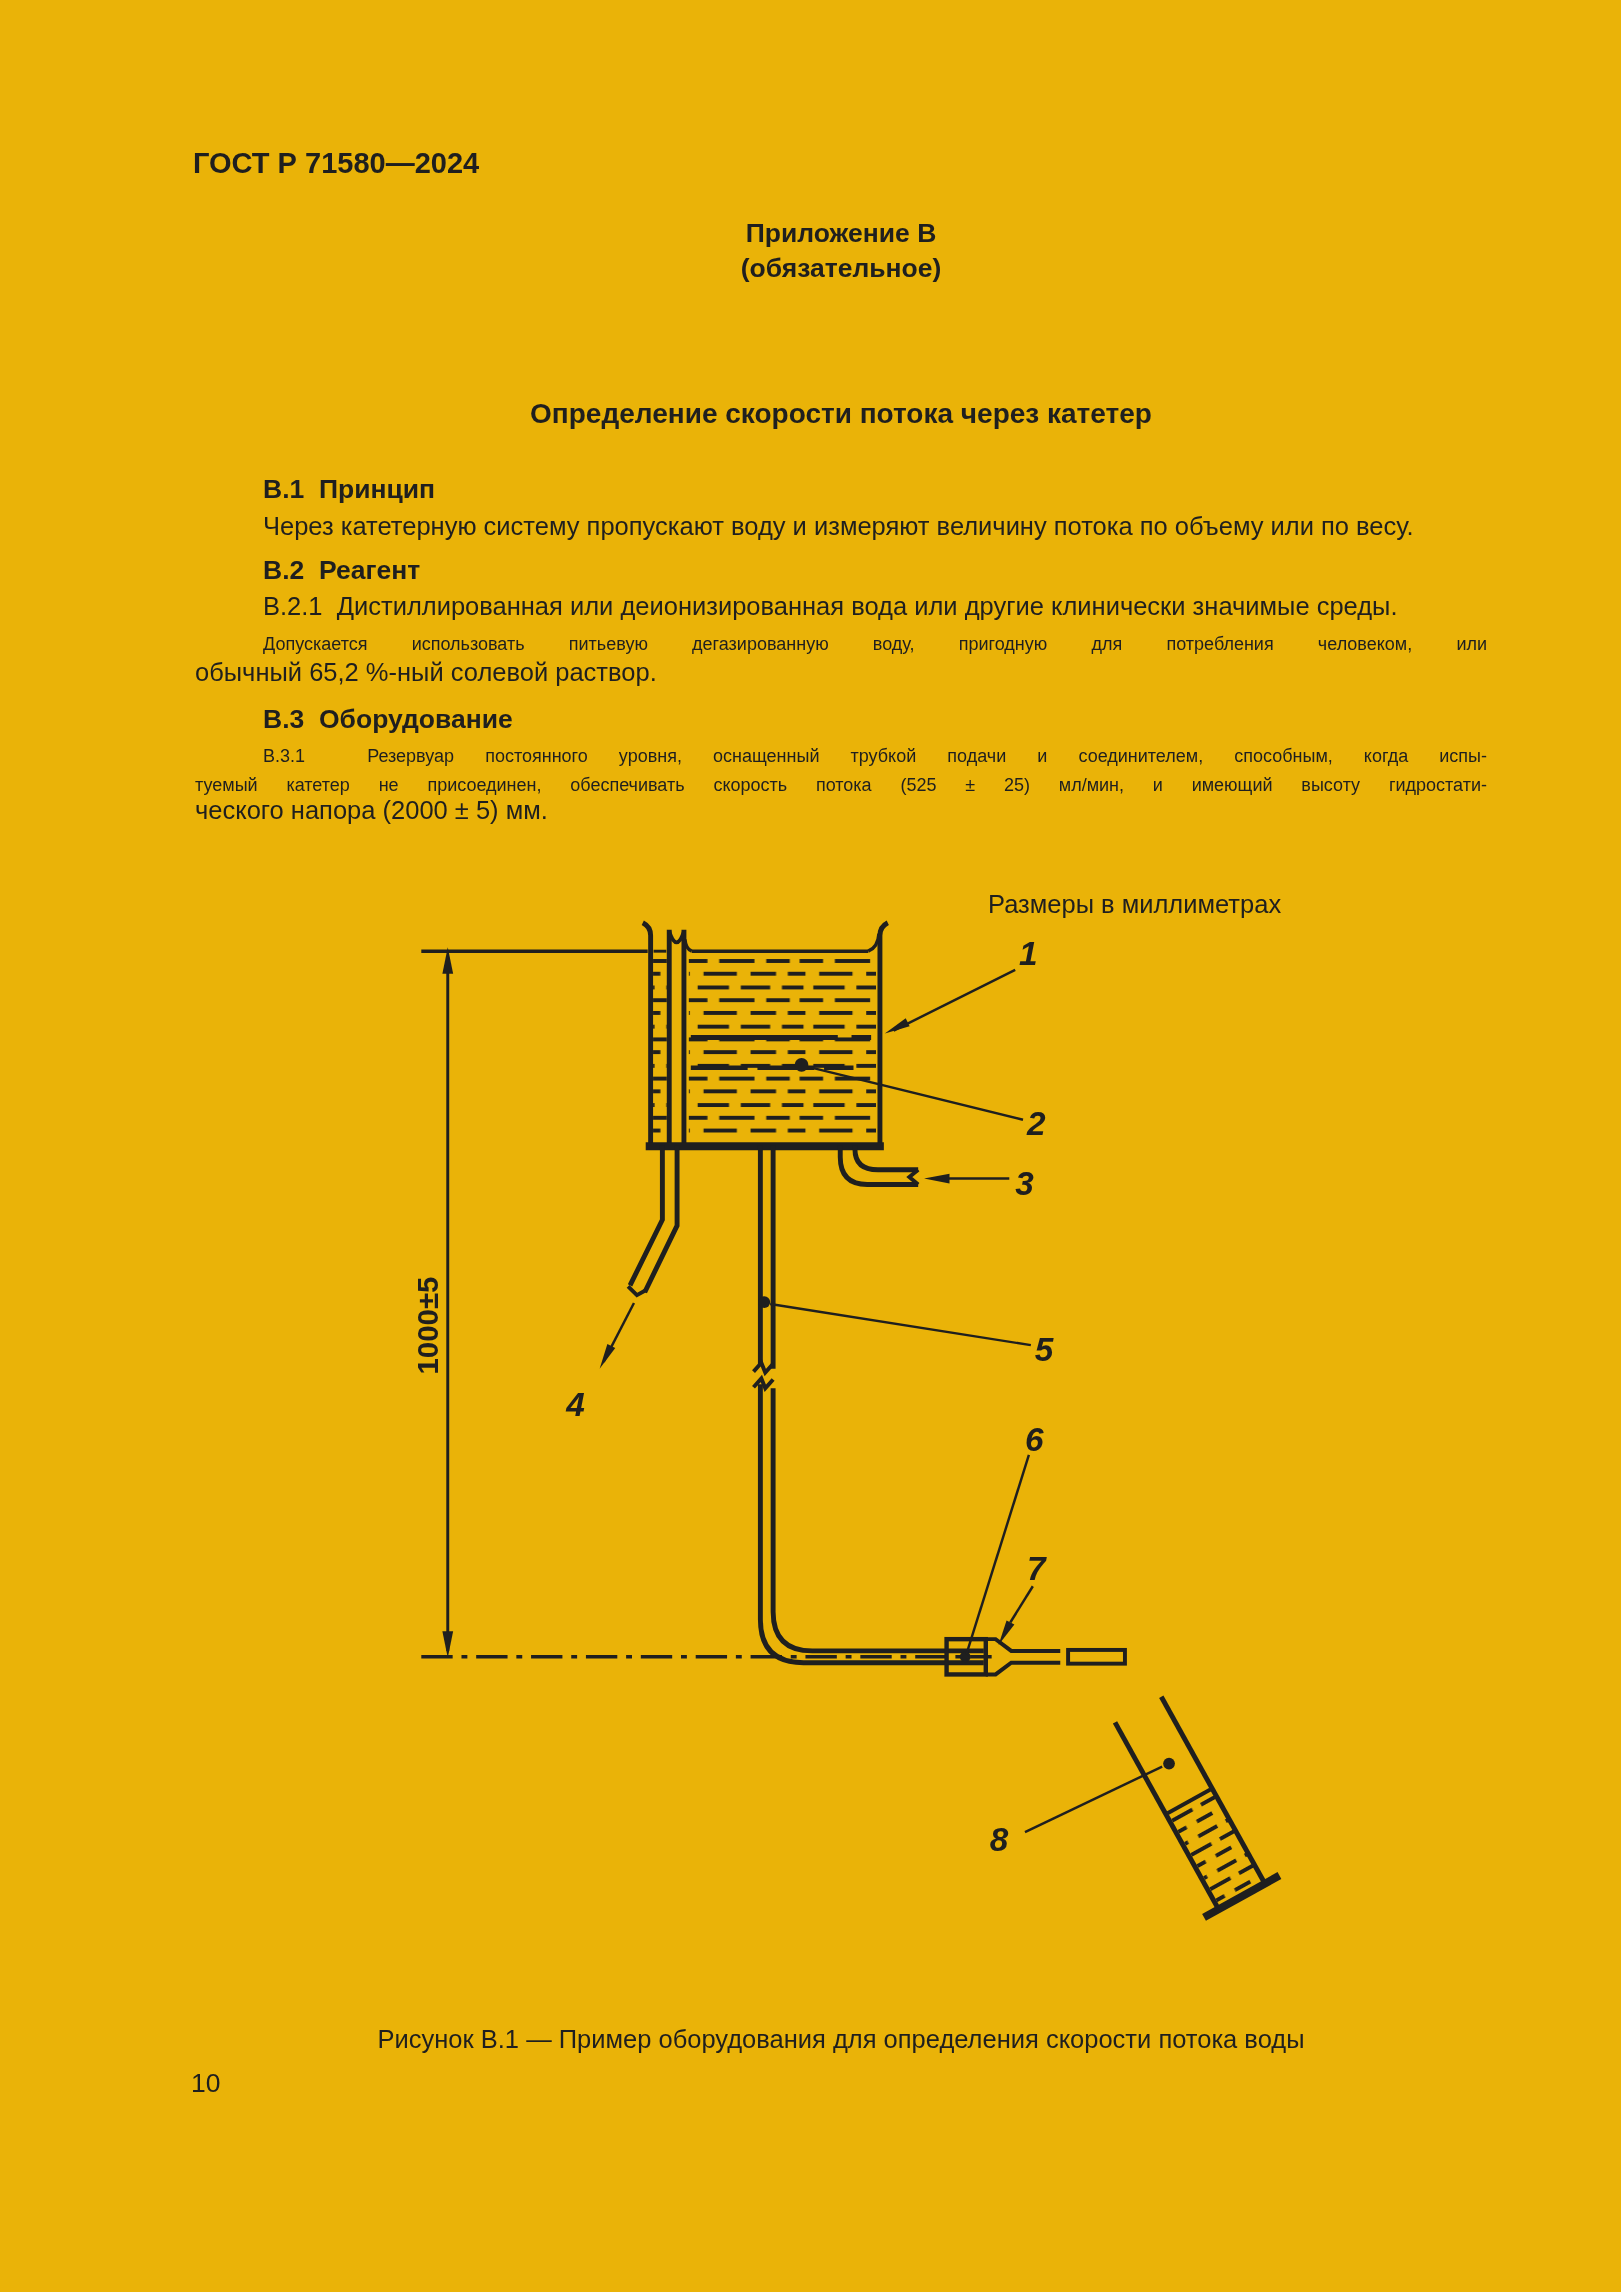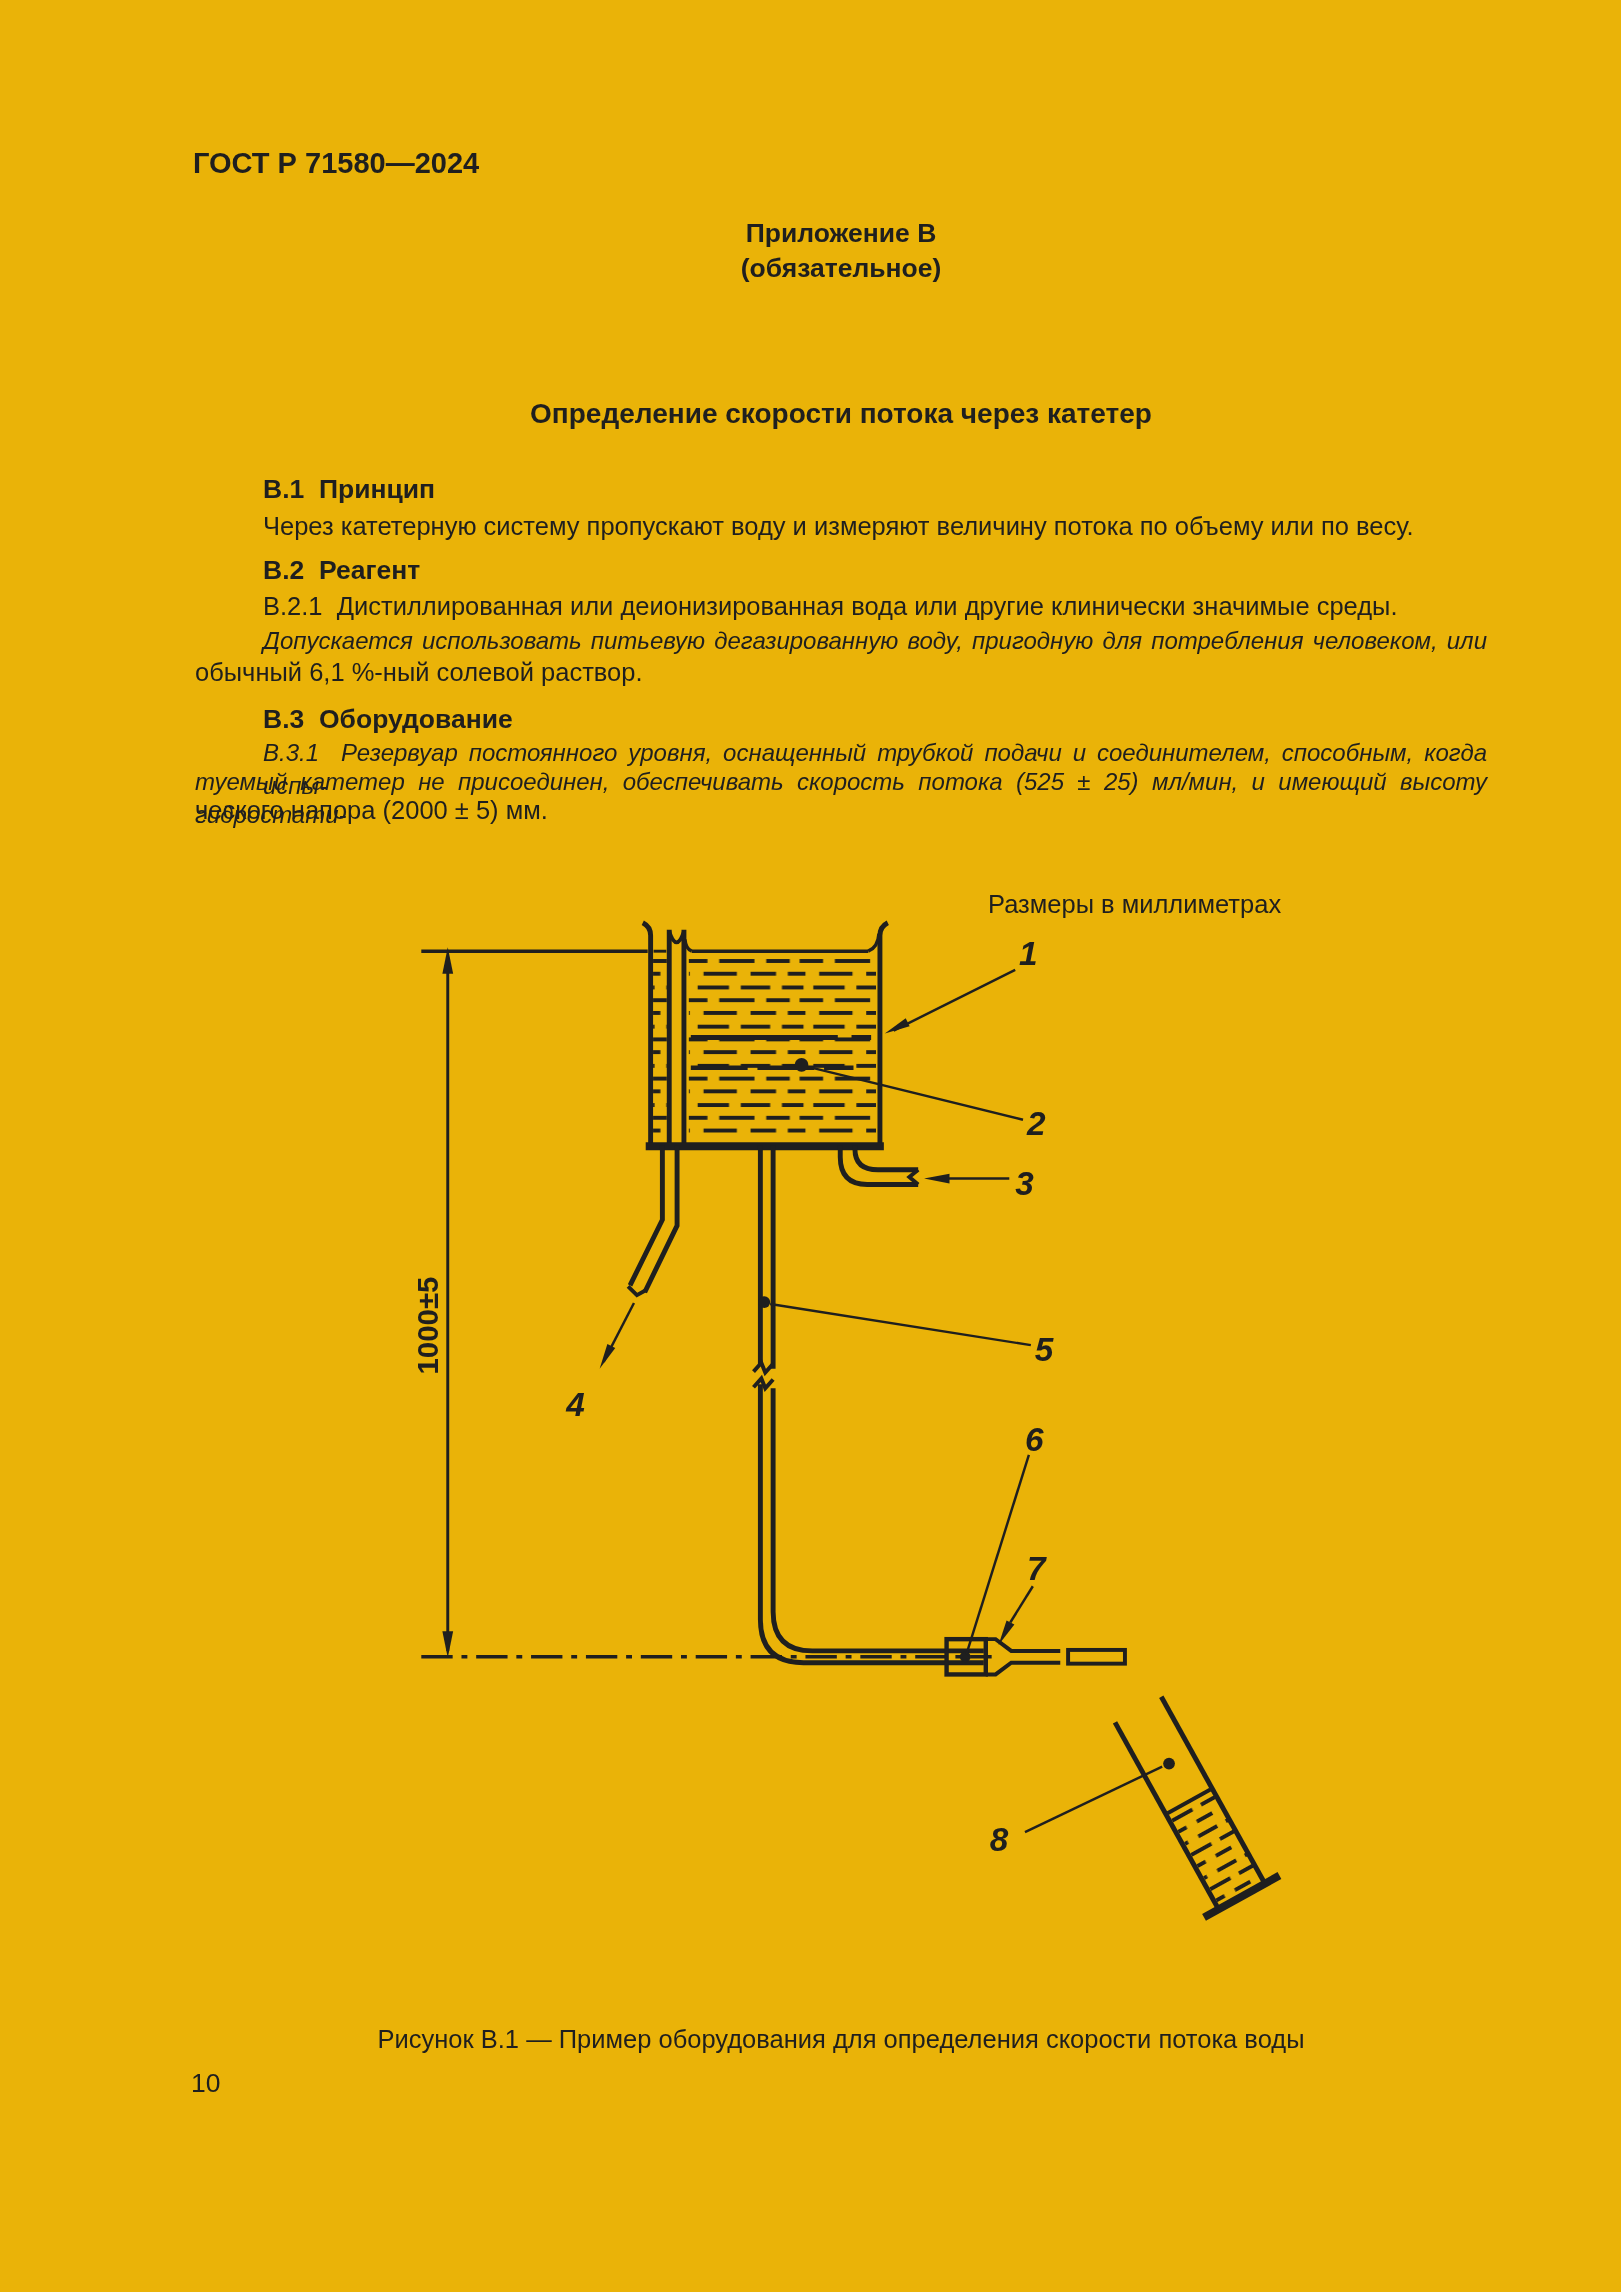--- a/index.html
+++ b/index.html
@@ -7,21 +7,21 @@
     position:relative;width:1621px;height:2293px;background:#eab308;
     font-family:"Liberation Sans",sans-serif;color:#1f1f1f;margin:0 auto;
     overflow:hidden;
   }
   .abs{position:absolute;white-space:nowrap;}
   .body-text{font-size:25.5px;line-height:33px;}
   .bold{font-weight:700;}
   .center{text-align:center;white-space:normal;}
   .jline{
     white-space:normal;text-align:justify;text-align-last:justify;
-    font-size:24px;line-height:33px;font-style:italic;
+    font-size:18px;line-height:41px;
   }
   .col{left:195px;width:1292px;}
   .legend-line{
     text-align:center;font-size:22.5px;line-height:30px;color:#1f1f1f;
   }
   .legend-line i{font-style:italic;}
   svg.fig{position:absolute;left:382px;top:912px;width:941px;height:1029px;}
   svg .ln{stroke:#1f1f1f;fill:none;}
   svg .fill{fill:#1f1f1f;stroke:none;}
   svg text.callout{font-family:"Liberation Sans",sans-serif;font-style:italic;font-weight:700;font-size:34px;fill:#1f1f1f;}
@@ -37,21 +37,21 @@
   <div class="abs col center bold" style="top:253px;font-size:26.5px;">(обязательное)</div>
   <div class="abs col center bold" style="top:218px;font-size:26.5px;">Приложение В</div>
   <div class="abs col center bold" style="top:398px;font-size:28px;">Определение скорости потока через катетер</div>
 
   <div class="abs bold" style="left:263px;top:474px;font-size:26.5px;">В.1&nbsp; Принцип</div>
   <div class="abs body-text" style="left:263px;top:510px;">Через катетерную систему пропускают воду и измеряют величину потока по объему или по весу.</div>
 
   <div class="abs bold" style="left:263px;top:555px;font-size:26.5px;">В.2&nbsp; Реагент</div>
   <div class="abs body-text" style="left:263px;top:590px;">В.2.1&nbsp; Дистиллированная или деионизированная вода или другие клинически значимые среды.</div>
   <div class="abs col jline" style="top:624px;padding-left:68px;width:1224px;">Допускается использовать питьевую дегазированную воду, пригодную для потребления человеком, или</div>
-  <div class="abs body-text" style="left:195px;top:656px;">обычный 6,1 %-ный солевой раствор.</div>
+  <div class="abs body-text" style="left:195px;top:656px;">обычный 65,2 %-ный солевой раствор.</div>
 
   <div class="abs bold" style="left:263px;top:704px;font-size:26.5px;">В.3&nbsp; Оборудование</div>
   <div class="abs col jline" style="top:736px;padding-left:68px;width:1224px;">В.3.1&nbsp; Резервуар постоянного уровня, оснащенный трубкой подачи и соединителем, способным, когда испы-</div>
   <div class="abs col jline" style="top:765px;">туемый катетер не присоединен, обеспечивать скорость потока (525 ± 25) мл/мин, и имеющий высоту гидростати-</div>
   <div class="abs body-text" style="left:195px;top:794px;">ческого напора (2000 ± 5) мм.</div>
 
   <div class="abs" style="left:988px;top:890px;font-size:25.5px;">Размеры в миллиметрах</div>
 
   <svg class="fig" viewBox="390 930 960 1050">
     <defs>

